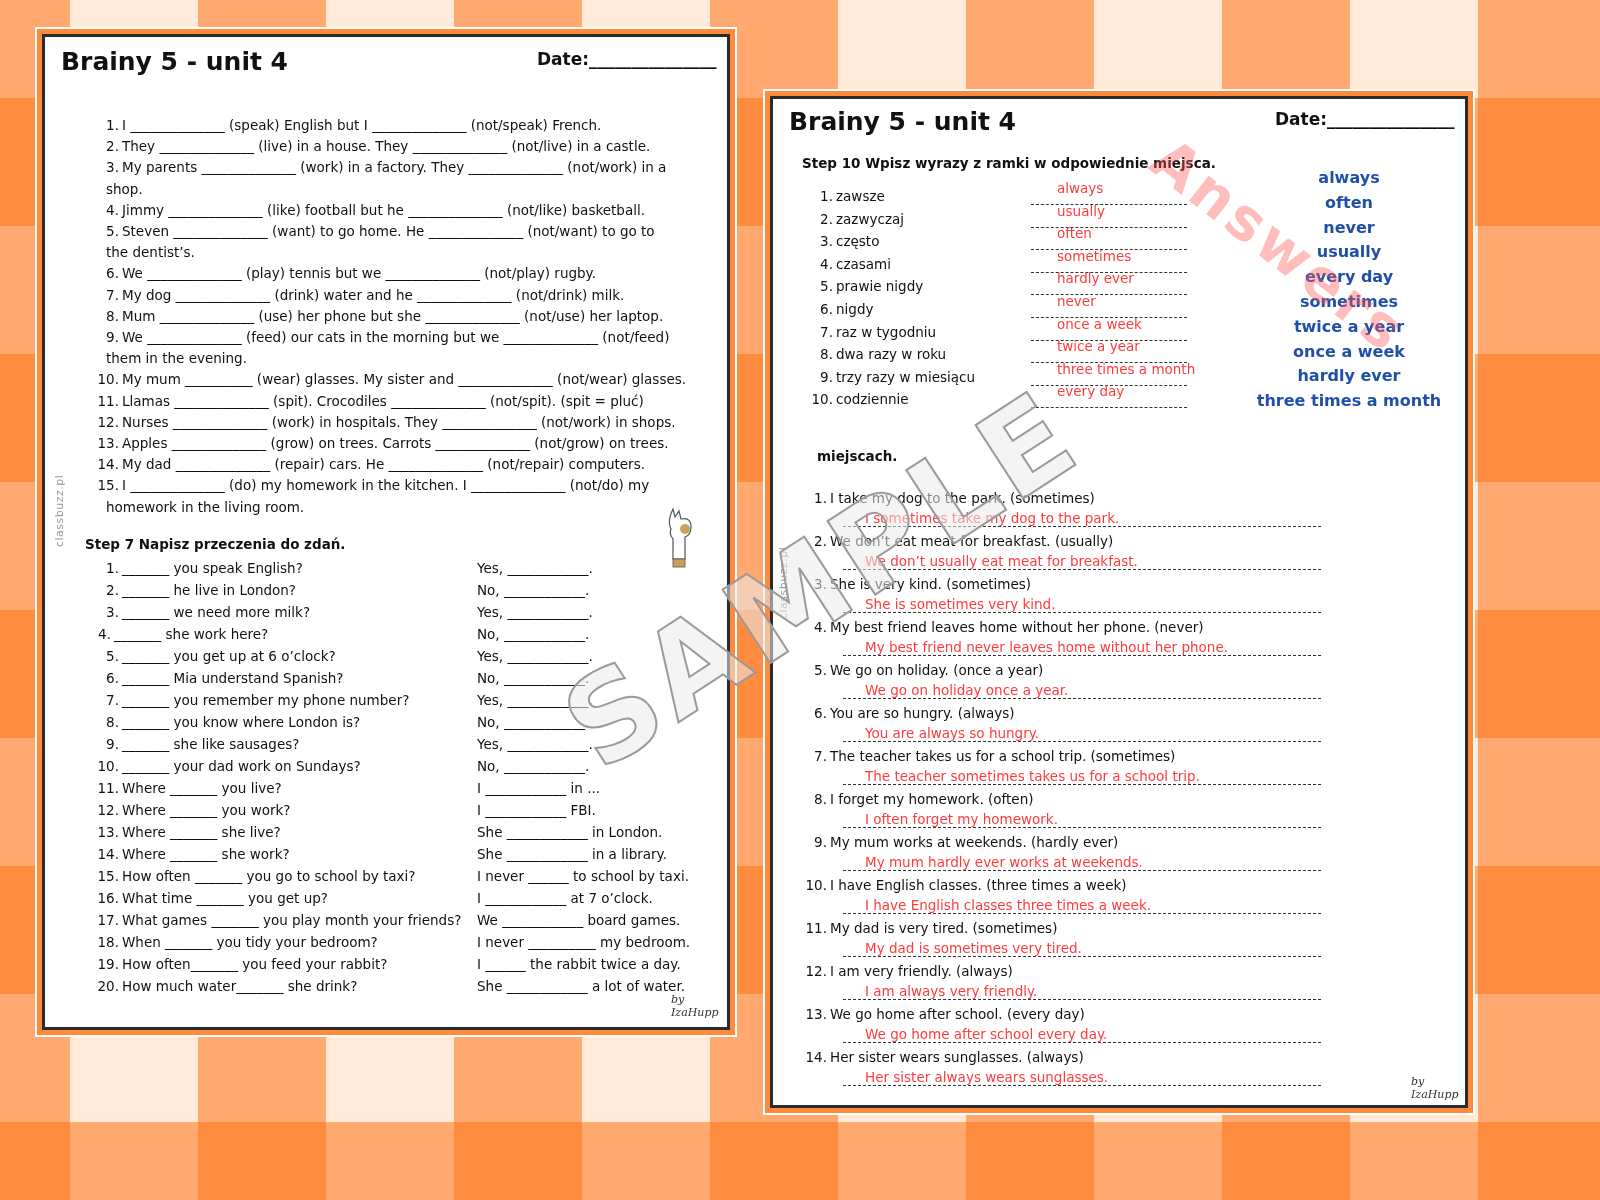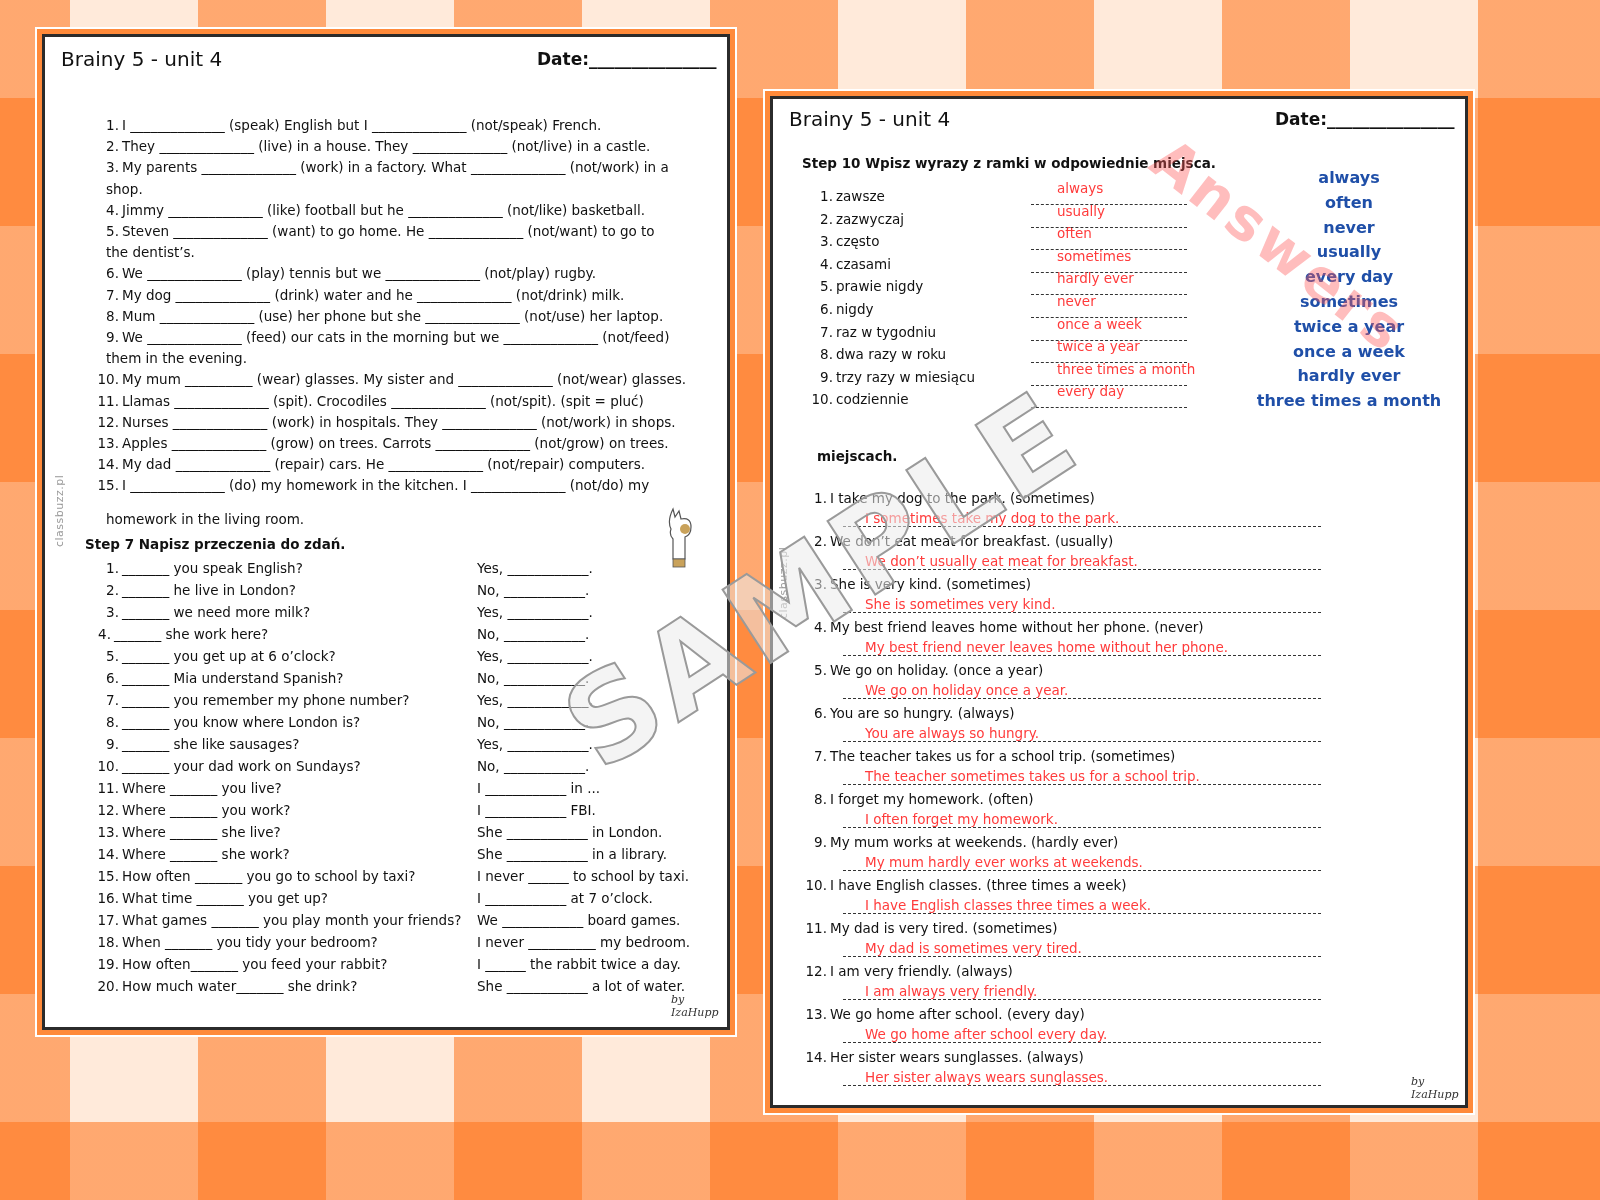--- a/index.html
+++ b/index.html
@@ -8,21 +8,21 @@
     background-image:
       linear-gradient(90deg, rgba(255,110,20,0.55) 50%, transparent 50%),
       linear-gradient(0deg, rgba(255,110,20,0.55) 50%, transparent 50%);
     background-size:256px 256px,256px 256px;
     background-position:-58px 0, 0 -30px;
   }
   .bgtint{position:absolute;inset:0;background:rgba(255,140,50,0.18);}
   .page{position:absolute;background:#fff;border:3px solid #2b2b2b;box-shadow:0 0 0 5px #ff8a3a, 0 0 0 7px #fff;box-sizing:border-box;color:#111;}
   #page-left{left:42px;top:34px;width:688px;height:996px;}
   #page-right{left:770px;top:96px;width:698px;height:1012px;}
-  .title{position:absolute;font-weight:normal;font-size:20px;}
+  .title{position:absolute;font-weight:bold;font-size:25px;}
   .date{position:absolute;font-weight:bold;font-size:17px;}
   .step{position:absolute;font-weight:bold;font-size:13.5px;}
   .line{position:absolute;font-size:13.5px;white-space:nowrap;}
   .num{display:inline-block;text-align:right;width:26px;margin-right:3px;}
   .side{position:absolute;font-size:11px;color:#999;transform:rotate(-90deg);transform-origin:left top;letter-spacing:0.5px;}
   .sig{position:absolute;font-family:"DejaVu Serif",serif;font-style:italic;font-size:11px;color:#333;}
   .ans{color:#ff3b3b;}
   .box-word{position:absolute;font-weight:bold;font-size:16px;color:#1f4fa8;text-align:center;width:200px;}
   .answers-stamp{position:absolute;left:1180px;top:125px;font-size:58px;font-weight:bold;color:rgba(255,90,90,0.4);transform:rotate(38deg);transform-origin:left top;letter-spacing:4px;}
   .sample{position:absolute;left:540px;top:680px;font-size:120px;font-weight:bold;color:rgba(235,235,235,0.55);-webkit-text-stroke:2px #9a9a9a;transform:rotate(-33deg);transform-origin:left top;letter-spacing:6px;}
@@ -35,37 +35,37 @@
 <div class="bgtint"></div>
 
 <div id="page-left" class="page">
   <div class="title" style="left:16px;top:10px;">Brainy 5 - unit 4</div>
   <div class="date" style="left:492px;top:12px;">Date:_______________</div>
   <div class="side" style="left:8px;top:510px;">classbuzz.pl</div>
 
   <div id="step6-list">
       <div class="line" style="left:48px;top:80px;"><span class="num">1.</span><span>I ______________ (speak) English but I ______________ (not/speak) French.</span></div>
       <div class="line" style="left:48px;top:101.2px;"><span class="num">2.</span><span>They ______________ (live) in a house. They ______________ (not/live) in a castle.</span></div>
-      <div class="line" style="left:48px;top:122.4px;"><span class="num">3.</span><span>My parents ______________ (work) in a factory. What ______________ (not/work) in a</span></div>
+      <div class="line" style="left:48px;top:122.4px;"><span class="num">3.</span><span>My parents ______________ (work) in a factory. They ______________ (not/work) in a</span></div>
       <div class="line" style="left:61px;top:143.6px;">shop.</div>
       <div class="line" style="left:48px;top:164.79999999999998px;"><span class="num">4.</span><span>Jimmy ______________ (like) football but he ______________ (not/like) basketball.</span></div>
       <div class="line" style="left:48px;top:185.99999999999997px;"><span class="num">5.</span><span>Steven  ______________ (want) to go home. He  ______________ (not/want) to go to</span></div>
       <div class="line" style="left:61px;top:207.19999999999996px;">the dentist’s.</div>
       <div class="line" style="left:48px;top:228.39999999999995px;"><span class="num">6.</span><span>We ______________ (play) tennis but we  ______________ (not/play) rugby.</span></div>
       <div class="line" style="left:48px;top:249.59999999999994px;"><span class="num">7.</span><span>My dog ______________ (drink) water and he ______________ (not/drink) milk.</span></div>
       <div class="line" style="left:48px;top:270.79999999999995px;"><span class="num">8.</span><span>Mum ______________ (use) her phone but she ______________ (not/use) her laptop.</span></div>
       <div class="line" style="left:48px;top:291.99999999999994px;"><span class="num">9.</span><span>We ______________ (feed) our cats in the morning but we ______________ (not/feed)</span></div>
       <div class="line" style="left:61px;top:313.19999999999993px;">them in the evening.</div>
       <div class="line" style="left:48px;top:334.3999999999999px;"><span class="num">10.</span><span>My mum __________ (wear) glasses. My sister and  ______________ (not/wear) glasses.</span></div>
       <div class="line" style="left:48px;top:355.5999999999999px;"><span class="num">11.</span><span>Llamas  ______________ (spit). Crocodiles ______________ (not/spit). (spit = pluć)</span></div>
       <div class="line" style="left:48px;top:376.7999999999999px;"><span class="num">12.</span><span>Nurses ______________ (work) in hospitals. They ______________ (not/work) in shops.</span></div>
       <div class="line" style="left:48px;top:397.9999999999999px;"><span class="num">13.</span><span>Apples ______________ (grow) on trees. Carrots ______________ (not/grow) on trees.</span></div>
       <div class="line" style="left:48px;top:419.1999999999999px;"><span class="num">14.</span><span>My dad ______________ (repair) cars. He ______________ (not/repair) computers.</span></div>
       <div class="line" style="left:48px;top:440.39999999999986px;"><span class="num">15.</span><span>I ______________ (do) my homework in the kitchen. I ______________ (not/do) my</span></div>
-      <div class="line" style="left:61px;top:461.59999999999985px;margin-top:12px;">homework in the living room.</div>
+      <div class="line" style="left:61px;top:461.59999999999985px;">homework in the living room.</div>
     </div>
 
   <div class="step" style="left:40px;top:499px;">Step 7  Napisz przeczenia do zdań.</div>
   <div id="step7-list">
       <div class="line" style="left:48px;top:523px;"><span class="num">1.</span><span>_______ you speak English?</span></div>
       <div class="line" style="left:432px;top:523px;">Yes, ____________.</div>
       <div class="line" style="left:48px;top:545px;"><span class="num">2.</span><span>_______ he live in London?</span></div>
       <div class="line" style="left:432px;top:545px;">No,  ____________.</div>
       <div class="line" style="left:48px;top:567px;"><span class="num">3.</span><span>_______ we need more milk?</span></div>
       <div class="line" style="left:432px;top:567px;">Yes, ____________.</div>

